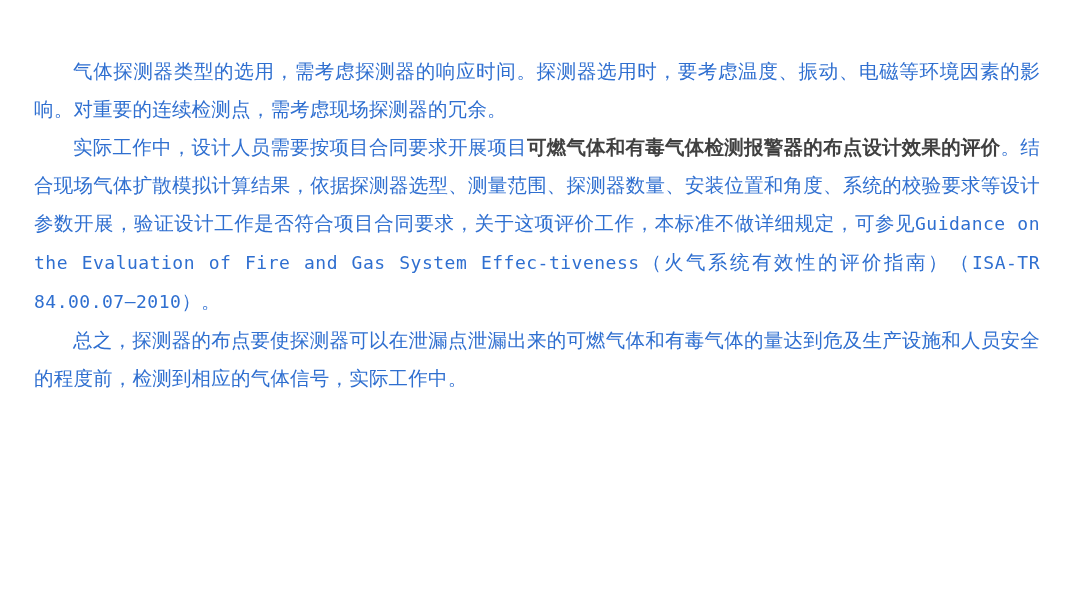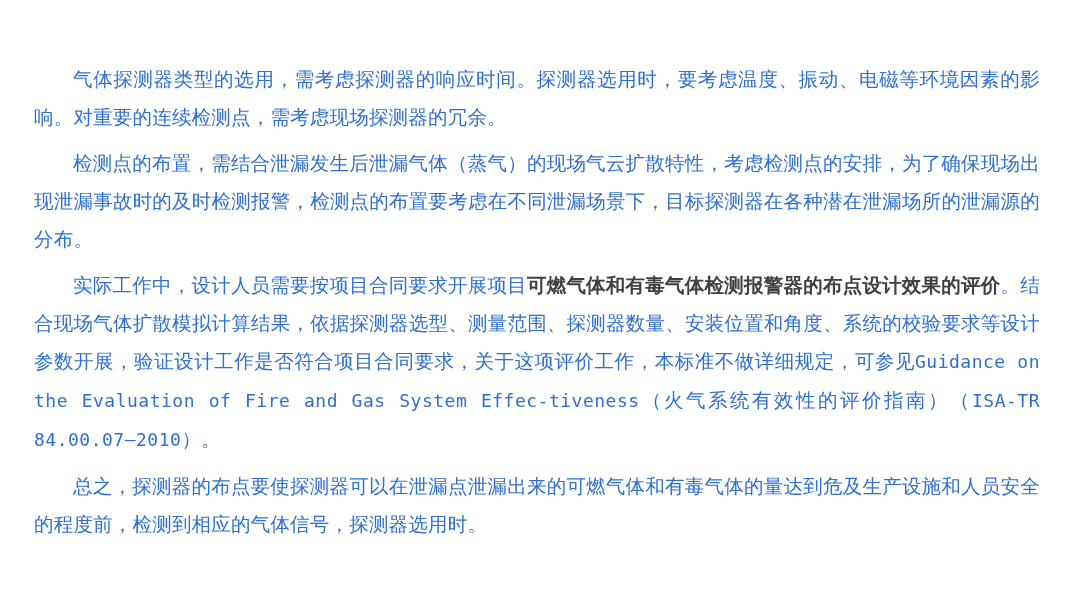--- a/index.html
+++ b/index.html
@@ -22,36 +22,35 @@
   }
   .doc-body {
     color: #2f6fd0;
     font-size: 19.5px;
     line-height: 38px;
     letter-spacing: 0.2px;
     text-align: justify;
     text-justify: inter-ideograph;
   }
   p.para {
-    margin: 8px 0 0 0;
+    margin: 0 0 0 0;
     text-indent: 2em;
   }
   .highlight {
     color: #404040;
     font-weight: bold;
   }
   .latin {
     font-family: "DejaVu Sans Mono", "Liberation Mono", monospace;
     font-size: 18px;
     letter-spacing: 0.5px;
   }
 </style>
 </head>
 <body>
 
 <div class="page">
   <div class="doc-body" id="doc-body">
       <p class="para"><span>气体探测器类型的选用，需考虑探测器的响应时间。探测器选用时，要考虑温度、振动、电磁等环境因素的影响。对重要的连续检测点，需考虑现场探测器的冗余。</span></p>
-      <p class="para"><span>检测点的布置，需结合泄漏发生后泄漏气体（蒸气）的现场气云扩散特性，考虑检测点的安排，为了确保现场出现泄漏事故时的及时检测报警，检测点的布置要考虑在不同泄漏场景下，目标探测器在各种潜在泄漏场所的泄漏源的分布。</span></p>
       <p class="para"><span>实际工作中，设计人员需要按项目合同要求开展项目</span><span class="highlight">可燃气体和有毒气体检测报警器的布点设计效果的评价</span><span>。结合现场气体扩散模拟计算结果，依据探测器选型、测量范围、探测器数量、安装位置和角度、系统的校验要求等设计参数开展，验证设计工作是否符合项目合同要求，关于这项评价工作，本标准不做详细规定，可参见</span><span class="latin">Guidance on the Evaluation of Fire and Gas System Effec-tiveness</span><span>（火气系统有效性的评价指南）（</span><span class="latin">ISA-TR 84.00.07—2010</span><span>）。</span></p>
-      <p class="para"><span>总之，探测器的布点要使探测器可以在泄漏点泄漏出来的可燃气体和有毒气体的量达到危及生产设施和人员安全的程度前，检测到相应的气体信号，探测器选用时。</span></p>
+      <p class="para"><span>总之，探测器的布点要使探测器可以在泄漏点泄漏出来的可燃气体和有毒气体的量达到危及生产设施和人员安全的程度前，检测到相应的气体信号，实际工作中。</span></p>
     </div>
 </div>
 
 </body></html>

